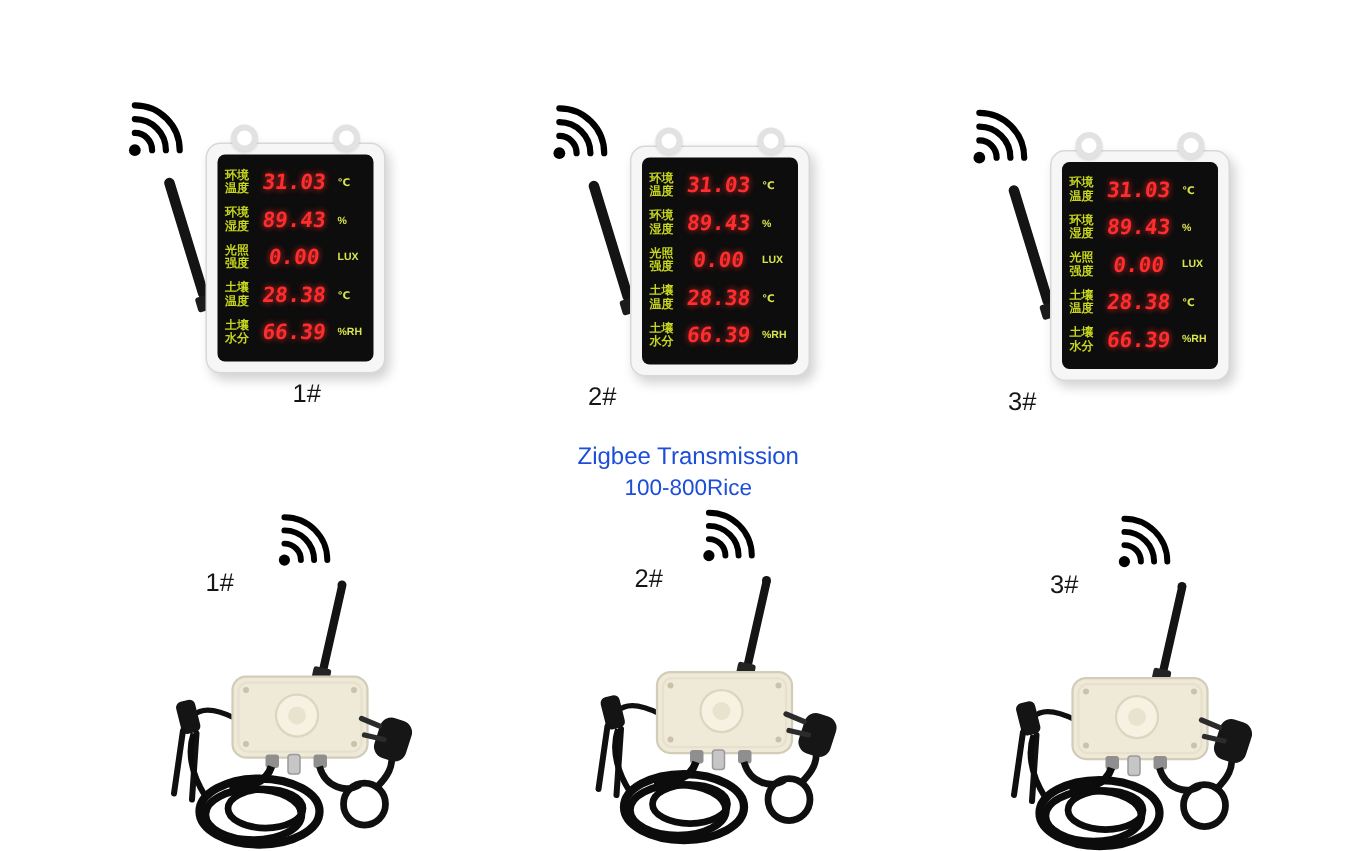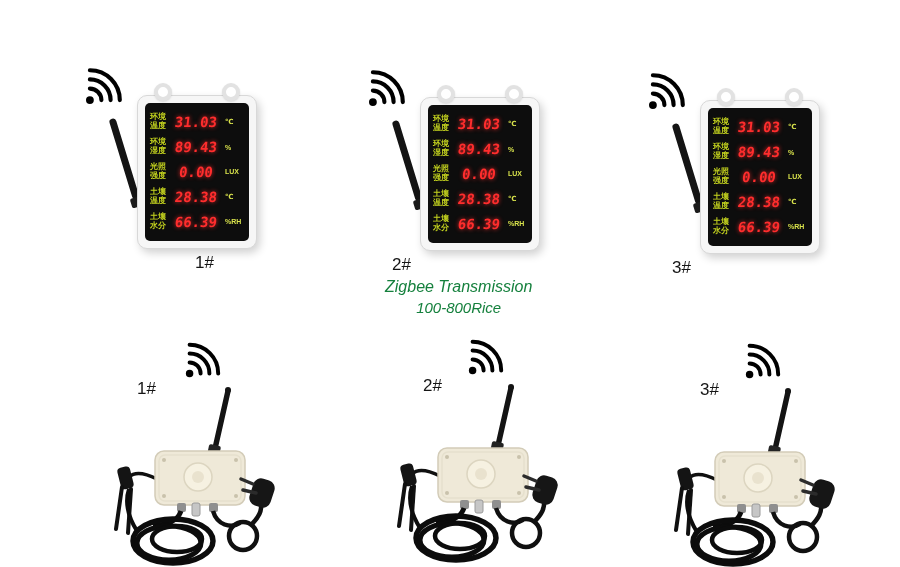--- a/index.html
+++ b/index.html
@@ -47,21 +47,21 @@
     text-align: center; font-weight: bold;
   }
   .val {
     flex: 1; text-align: center; color: #ff2d2d;
     font-family: "DejaVu Sans Mono", monospace; font-weight: bold; font-size: 14px;
     transform: skewX(-7deg); text-shadow: 0 0 4px rgba(255,45,45,0.85);
   }
   .unit { width: 20px; color: #d9e34c; font-size: 7px; font-weight: bold; }
   .id-label { position: absolute; font-size: 17px; color: #151515; }
   
-  .zigbee { position: absolute; left: 385px; top: 242px; color: #15803d; font-style: italic; }
+  .zigbee { position: absolute; left: 385px; top: 260px; color: #1d4ed8; }
   .zigbee .l1 { font-size: 16px; }
   .zigbee .l2 { font-size: 15px; margin-top: 3px; text-align: center; }
   
   .sensor-unit { position: absolute; width: 215px; height: 250px; }
   .sensor-unit .wifi { width: 44px; height: 44px; }
   .device { position: absolute; left: 0; top: 52px; width: 205px; height: 190px; }
 </style>
 </head>
 <body>
 

